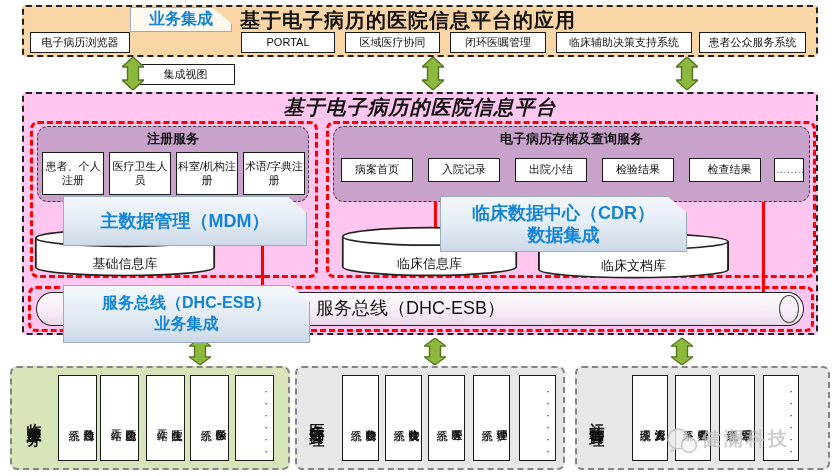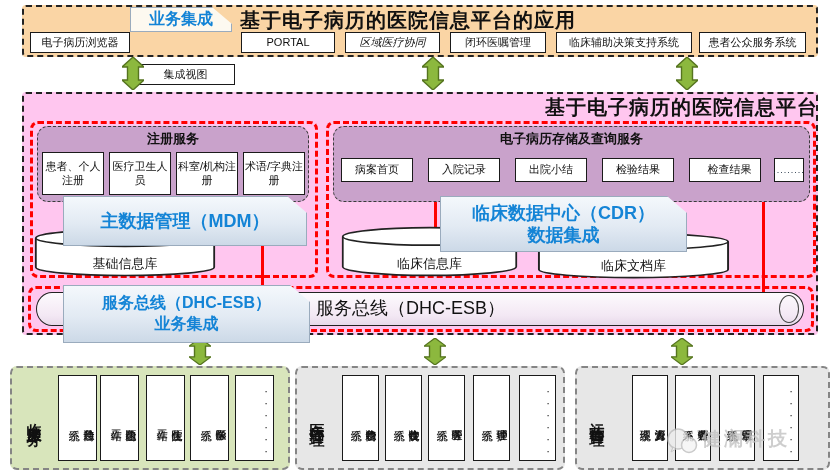--- a/index.html
+++ b/index.html
@@ -44,40 +44,40 @@
 <body>
 
 <div id="stage">
 
   <div class="abs dash-black" style="left:22px;top:5px;width:796px;height:52px;background:var(--orange);"></div>
   <div class="abs plaque titleblue" style="left:130px;top:7px;width:102px;height:25px;font-size:16px;background:#fdf9f0;"><span>业务集成</span></div>
   <div class="abs" style="left:240px;top:7px;font-size:20px;font-weight:700;letter-spacing:1px;">基于电子病历的医院信息平台的应用</div>
   <div class="abs wbox" style="left:30px;top:32px;width:100px;height:21px;">电子病历浏览器</div>
   <div class="abs wbox" style="left:136px;top:32px;width:99px;height:21px;margin-top:32px;">集成视图</div>
   <div class="abs wbox" style="left:241px;top:32px;width:94px;height:21px;">PORTAL</div>
-  <div class="abs wbox" style="left:345px;top:32px;width:95px;height:21px;font-style:italic;">区域医疗协同</div>
+  <div class="abs wbox" style="left:345px;top:32px;width:95px;height:21px;">区域医疗协同</div>
   <div class="abs wbox" style="left:450px;top:32px;width:96px;height:21px;">闭环医嘱管理</div>
   <div class="abs wbox" style="left:556px;top:32px;width:136px;height:21px;">临床辅助决策支持系统</div>
   <div class="abs wbox" style="left:699px;top:32px;width:107px;height:21px;">患者公众服务系统</div>
 
   <div class="abs arrow" style="left:122px;top:57px;width:22px;height:33px;">
     <svg width="22" height="33" viewBox="0 0 22 33">
         <polygon points="11,0 22,10 16.5,10 16.5,23 22,23 11,33 0,23 5.5,23 5.5,10 0,10" fill="#8CB83E" stroke="#55741F" stroke-width="1.4"></polygon>
       </svg></div>
   <div class="abs arrow" style="left:422px;top:57px;width:22px;height:33px;">
     <svg width="22" height="33" viewBox="0 0 22 33">
         <polygon points="11,0 22,10 16.5,10 16.5,23 22,23 11,33 0,23 5.5,23 5.5,10 0,10" fill="#8CB83E" stroke="#55741F" stroke-width="1.4"></polygon>
       </svg></div>
   <div class="abs arrow" style="left:676px;top:57px;width:22px;height:33px;">
     <svg width="22" height="33" viewBox="0 0 22 33">
         <polygon points="11,0 22,10 16.5,10 16.5,23 22,23 11,33 0,23 5.5,23 5.5,10 0,10" fill="#8CB83E" stroke="#55741F" stroke-width="1.4"></polygon>
       </svg></div>
 
   <div class="abs dash-black" style="left:22px;top:92px;width:796px;height:243px;background:var(--pink);"></div>
-  <div class="abs" style="left:22px;top:94px;width:796px;text-align:right;font-size:20px;font-weight:700;letter-spacing:1px;">基于电子病历的医院信息平台</div>
+  <div class="abs" style="left:22px;top:94px;width:796px;text-align:center;font-size:20px;font-weight:700;letter-spacing:1px;font-style:italic;">基于电子病历的医院信息平台</div>
 
   <div class="abs dash-red" style="left:30px;top:121px;width:288px;height:157px;"></div>
   <div class="abs dash-red" style="left:326px;top:121px;width:490px;height:157px;"></div>
 
   <div class="abs purple-box" style="left:37px;top:126px;width:272px;height:76px;"></div>
   <div class="abs sec-title" style="left:37px;top:130px;width:272px;">注册服务</div>
   <div class="abs wbox" style="left:42px;top:152px;width:62px;height:43px;">患者、个人注册</div>
   <div class="abs wbox" style="left:109px;top:152px;width:62px;height:43px;">医疗卫生人员</div>
   <div class="abs wbox" style="left:176px;top:152px;width:62px;height:43px;">科室/机构注册</div>
   <div class="abs wbox" style="left:243px;top:152px;width:62px;height:43px;">术语/字典注册</div>

